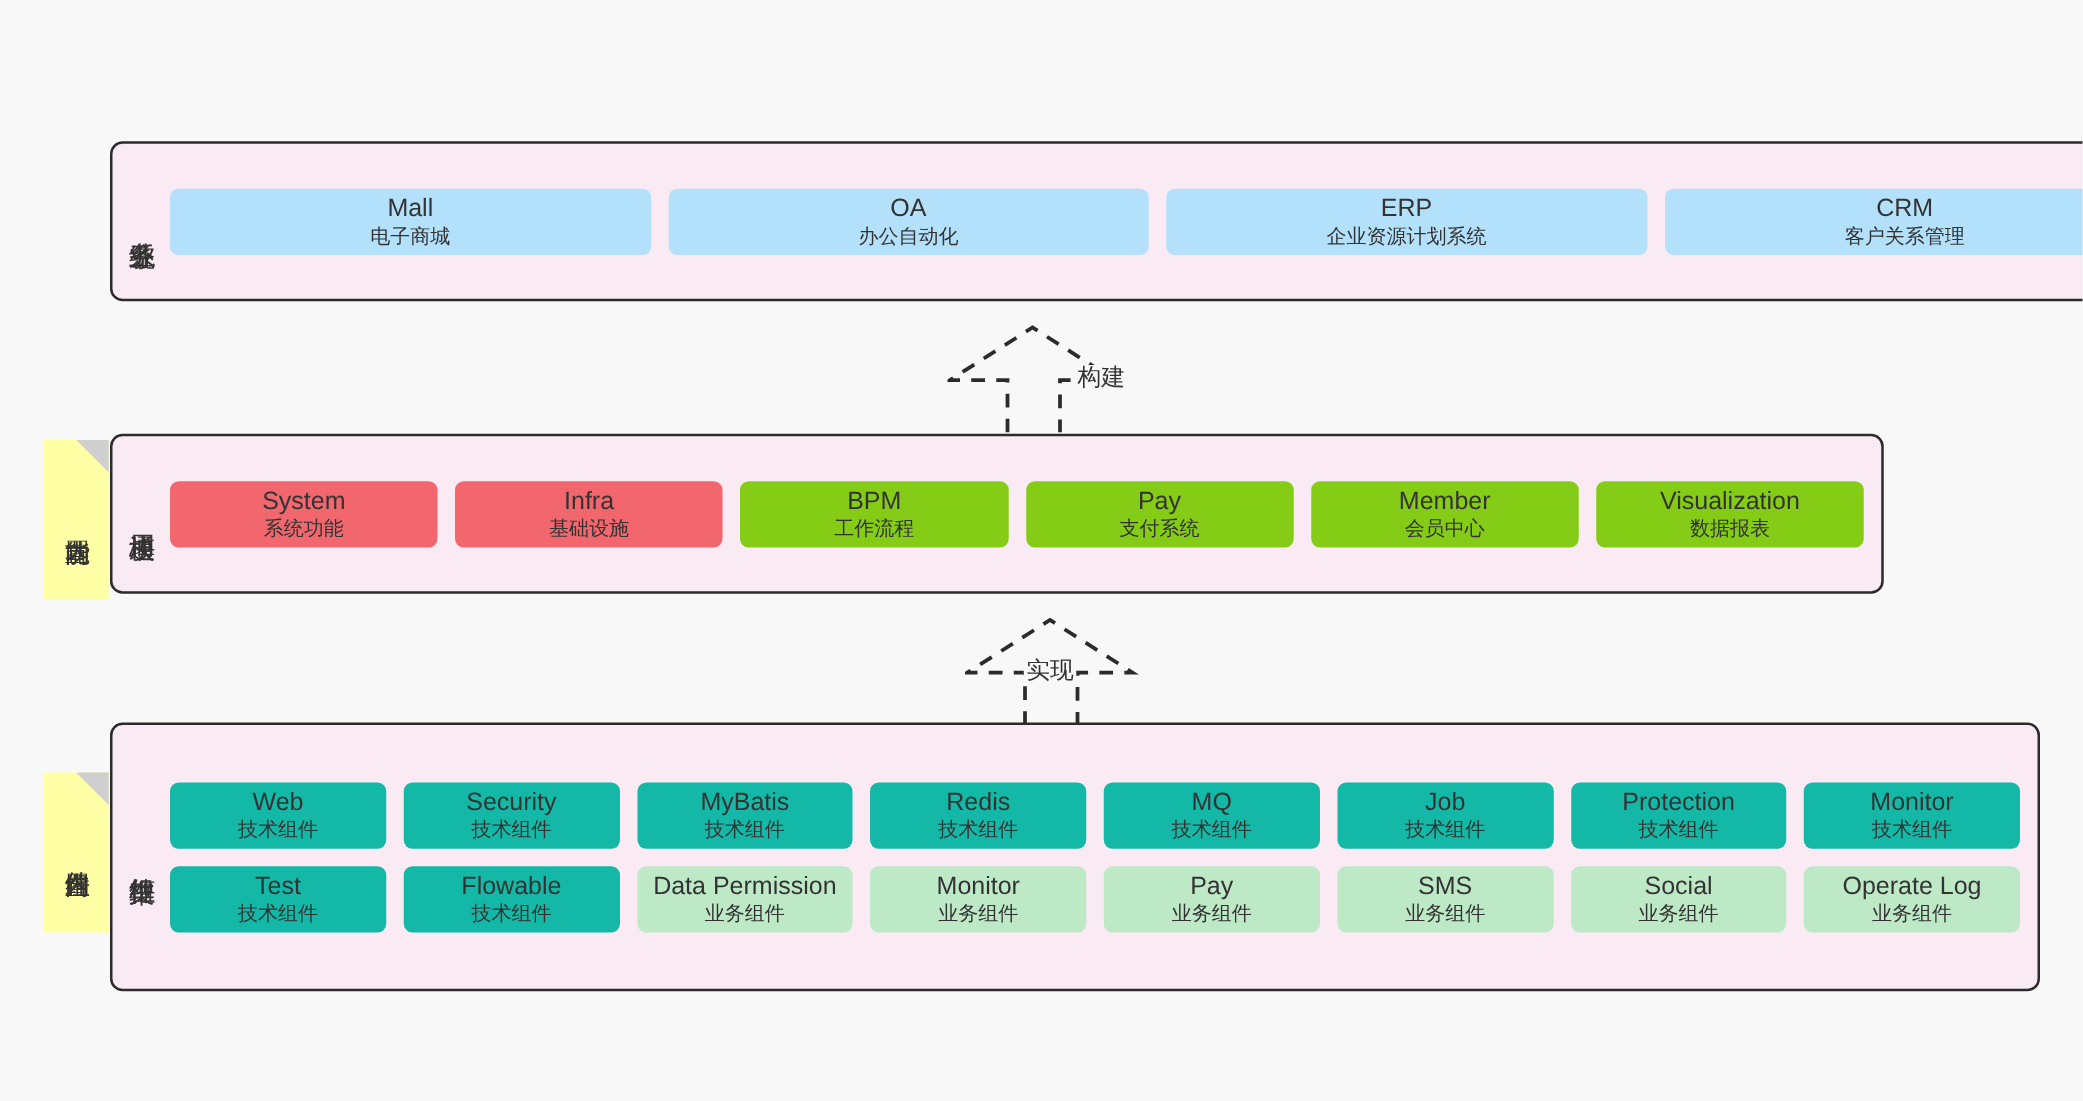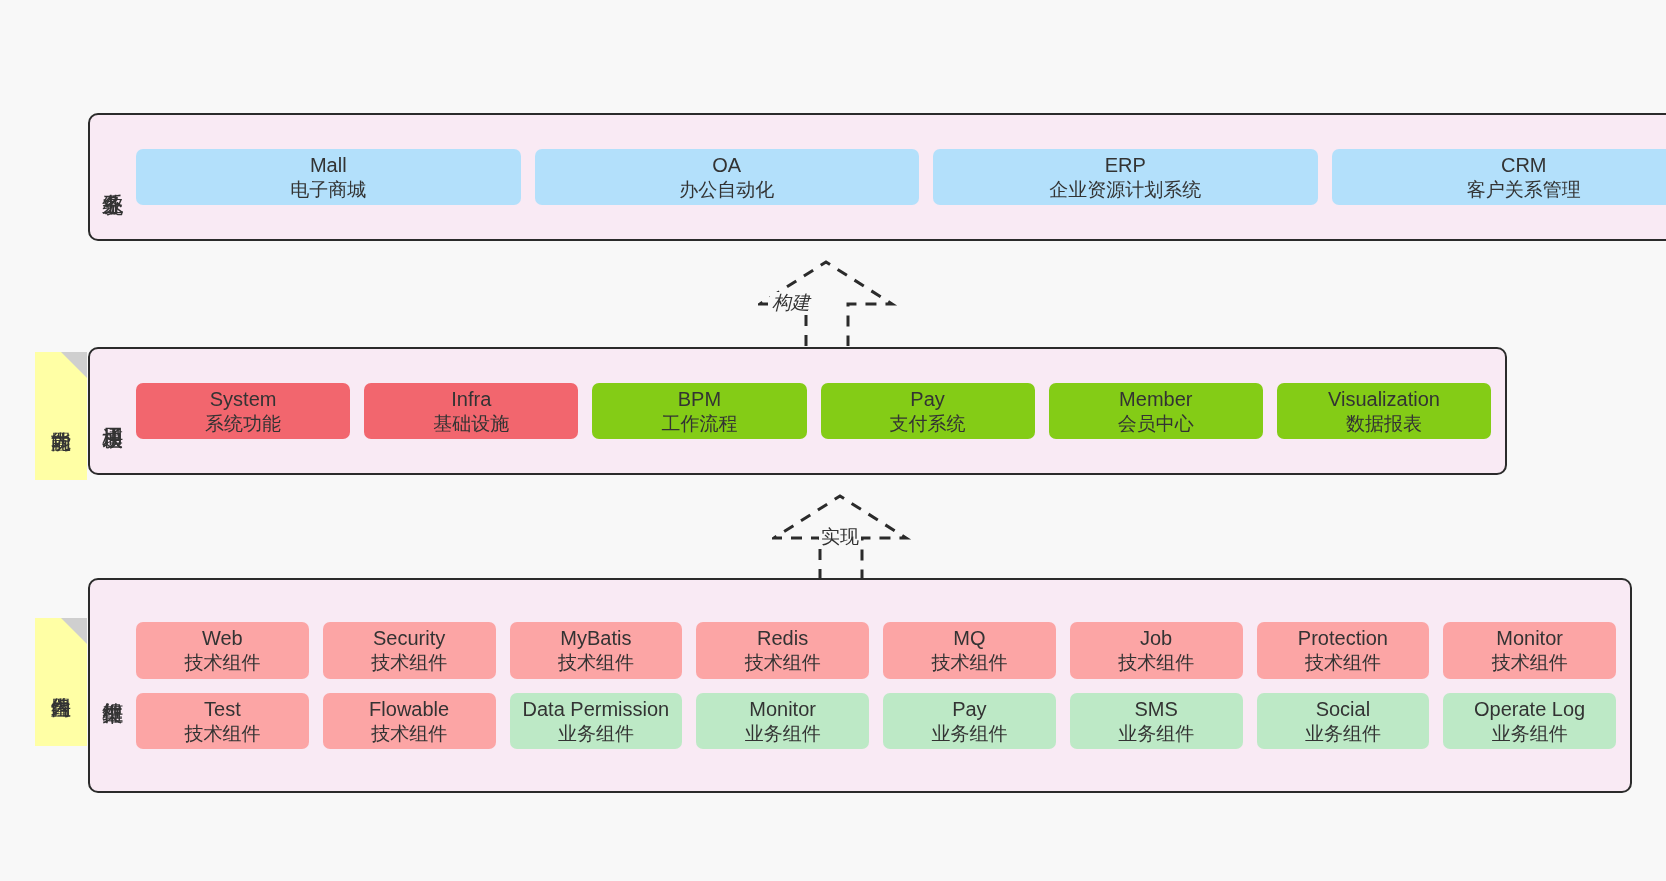--- a/index.html
+++ b/index.html
@@ -73,29 +73,29 @@
     box-sizing: border-box;
     padding: 4px 6px;
   }
   .node .en {
     font-size: 20px;
     line-height: 1.25;
     white-space: normal;
     word-break: normal;
   }
   .node .cn {
-    font-size: 19px;
+    font-size: 16px;
     line-height: 1.25;
   }
 
   
   .n-blue      { background: #b3e0fb; }
   .n-red       { background: #f2666e; }
   .n-pink      { background: #84cc16; }
-  .n-green     { background: #fca5a5; }
+  .n-green     { background: #14b8a6; }
   .n-lightgreen{ background: #bde9c6; }
 
   
   .sticky {
     position: absolute;
     background: #ffffa5;
     box-sizing: border-box;
     display: flex;
     align-items: center;
     justify-content: center;
@@ -159,21 +159,21 @@
       </div>
     </div>
   </div>
 </div>
 
 <div class="arrow-wrap" style="left:758px; top:258px; width:140px; height:88px;">
   <svg width="140" height="88" viewBox="0 0 140 88" aria-hidden="true">
     <path d="M 48 88 L 48 46 L 2 46 L 68 4 L 134 46 L 90 46 L 90 88" fill="none" stroke="#2b2b2b" stroke-width="3" stroke-dasharray="11 9" stroke-linejoin="miter" stroke-linecap="butt"></path>
   </svg>
 </div>
-<div class="arrow-label" style="left:770px; top:292px;font-style:italic;">构建</div>
+<div class="arrow-label" style="left:860px; top:292px;">构建</div>
 
 <div class="sticky" style="left:35px; top:352px; width:52px; height:128px;">
   <span class="fold"></span>
   <span>内置功能</span>
 </div>
 
 <div class="layer" id="layer-common" style="left:88px; top:347px; width:1419px; height:128px;">
   <div class="layer-label">通用模块</div>
   <div class="layer-body">
     <div class="cell-row">

